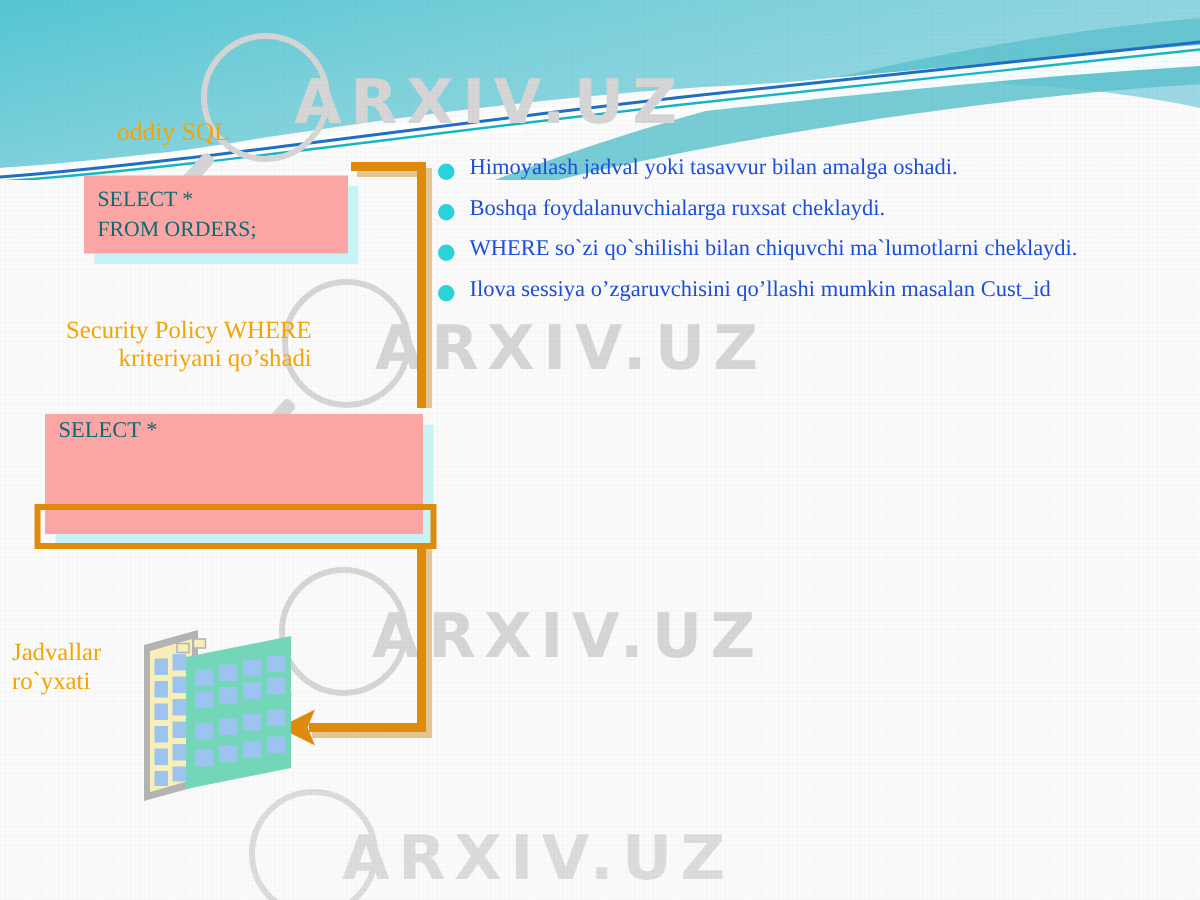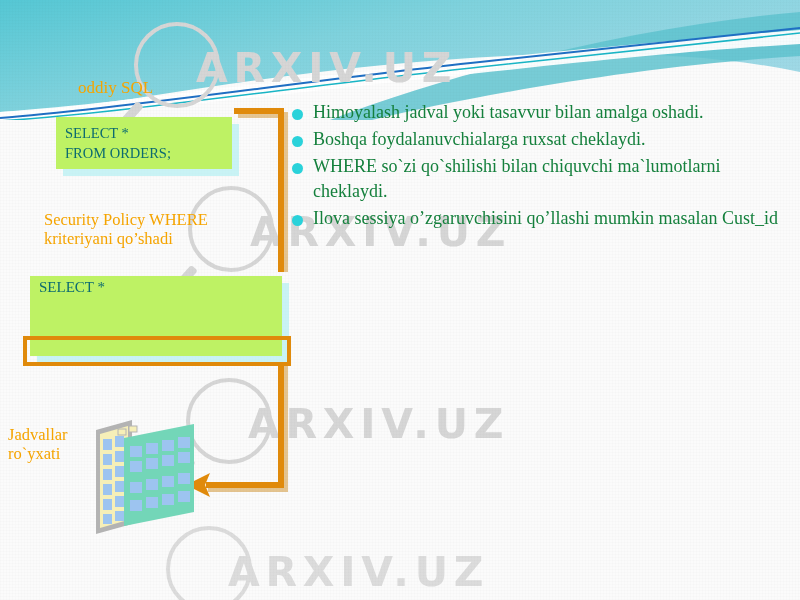--- a/index.html
+++ b/index.html
@@ -98,28 +98,28 @@
   
   .label {
     position: absolute;
     z-index: 6;
     color: #f5a400;
     font-family: "Liberation Serif", "DejaVu Serif", serif;
     line-height: 1.18;
     white-space: pre-line;
   }
   #label-oddiy  { left: 78px;  top: 78px;  font-size: 17px; }
-  #label-policy { left: 44px;  top: 210px; font-size: 16.5px; text-align: left; }
+  #label-policy { left: 44px;  top: 210px; font-size: 16.5px; text-align: right; }
   #label-jadval { left: 8px;   top: 410px; font-size: 16.5px; margin-top: 15px; }
 
   
   .sqlbox {
     position: absolute;
     z-index: 5;
-    background: #bef264;
+    background: #fca5a5;
     box-shadow: 7px 7px 0 rgba(160, 236, 240, 0.55);
     color: #0c6b70;
     font-family: "Liberation Serif", "DejaVu Serif", serif;
   }
   #sqlbox1 {
     left: 56px; top: 117px;
     width: 176px; height: 52px;
     padding: 6px 0 0 9px;
     box-sizing: border-box;
     font-size: 14.5px;
@@ -166,23 +166,23 @@
   }
   .bullet .dot {
     flex: 0 0 auto;
     width: 11px; height: 11px;
     border-radius: 50%;
     background: #2ad2da;
     margin: 9px 10px 0 0;
   }
   .bullet .btext {
     font-family: "Liberation Serif", "DejaVu Serif", serif;
-    font-size: 18px;
+    font-size: 15px;
     line-height: 25px;
-    color: #15803d;
+    color: #1d4ed8;
     max-width: 470px;
   }
 
   
   .tables {
     position: absolute;
     left: 78px; top: 408px;
     width: 140px; height: 130px;
     z-index: 5;
   }

